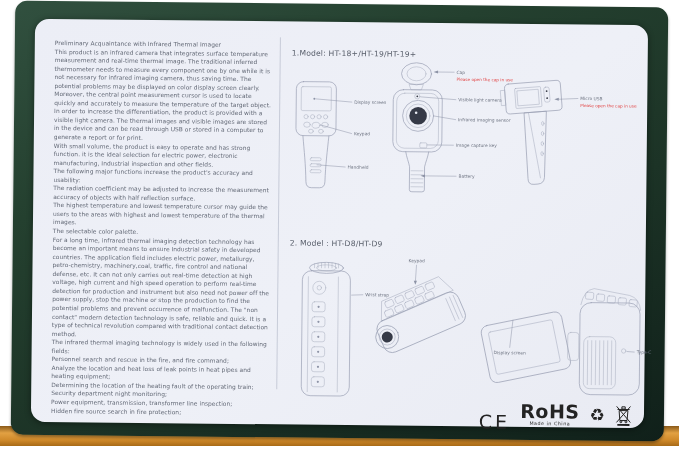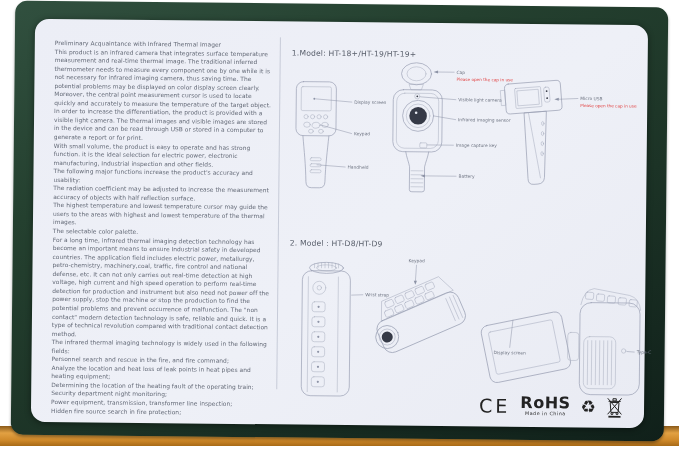--- a/index.html
+++ b/index.html
@@ -47,23 +47,23 @@
   .ln{fill:none;stroke:#9aa0b3;stroke-width:.7;stroke-linejoin:round;stroke-linecap:round;}
   .lnt{fill:none;stroke:#a6acbd;stroke-width:.5;stroke-linejoin:round;stroke-linecap:round;}
   .leader{stroke:#8d93a6;stroke-width:.5;fill:none;}
   .arrow{fill:#8d93a6;stroke:none;}
   .dk{fill:#363a47;stroke:none;}
   .lbl{font-size:4.4px;fill:#6e7482;}
   .lbl-red{font-size:4.2px;fill:#e24444;}
   .marks{
     position:absolute;left:448px;top:371px;display:flex;align-items:center;gap:10px;color:#232323;
   }
-  .ce{font-size:19px;letter-spacing:3px;font-weight:500;}
+  .ce{font-size:19px;letter-spacing:3px;font-weight:500;margin-top:16px;}
   .rohs-wrap{display:flex;flex-direction:column;align-items:center;line-height:1;}
-  .rohs{font-size:16px;font-weight:700;letter-spacing:.5px;}
+  .rohs{font-size:19px;font-weight:700;letter-spacing:.5px;}
   .made{font-size:4.8px;letter-spacing:.5px;margin-top:1px;color:#2c2c2c;}
   .recycle{font-size:17px;line-height:1;}
 </style>
 </head>
 <body>
 
 <div class="photo">
 
   <div class="table-strip"></div>
 

